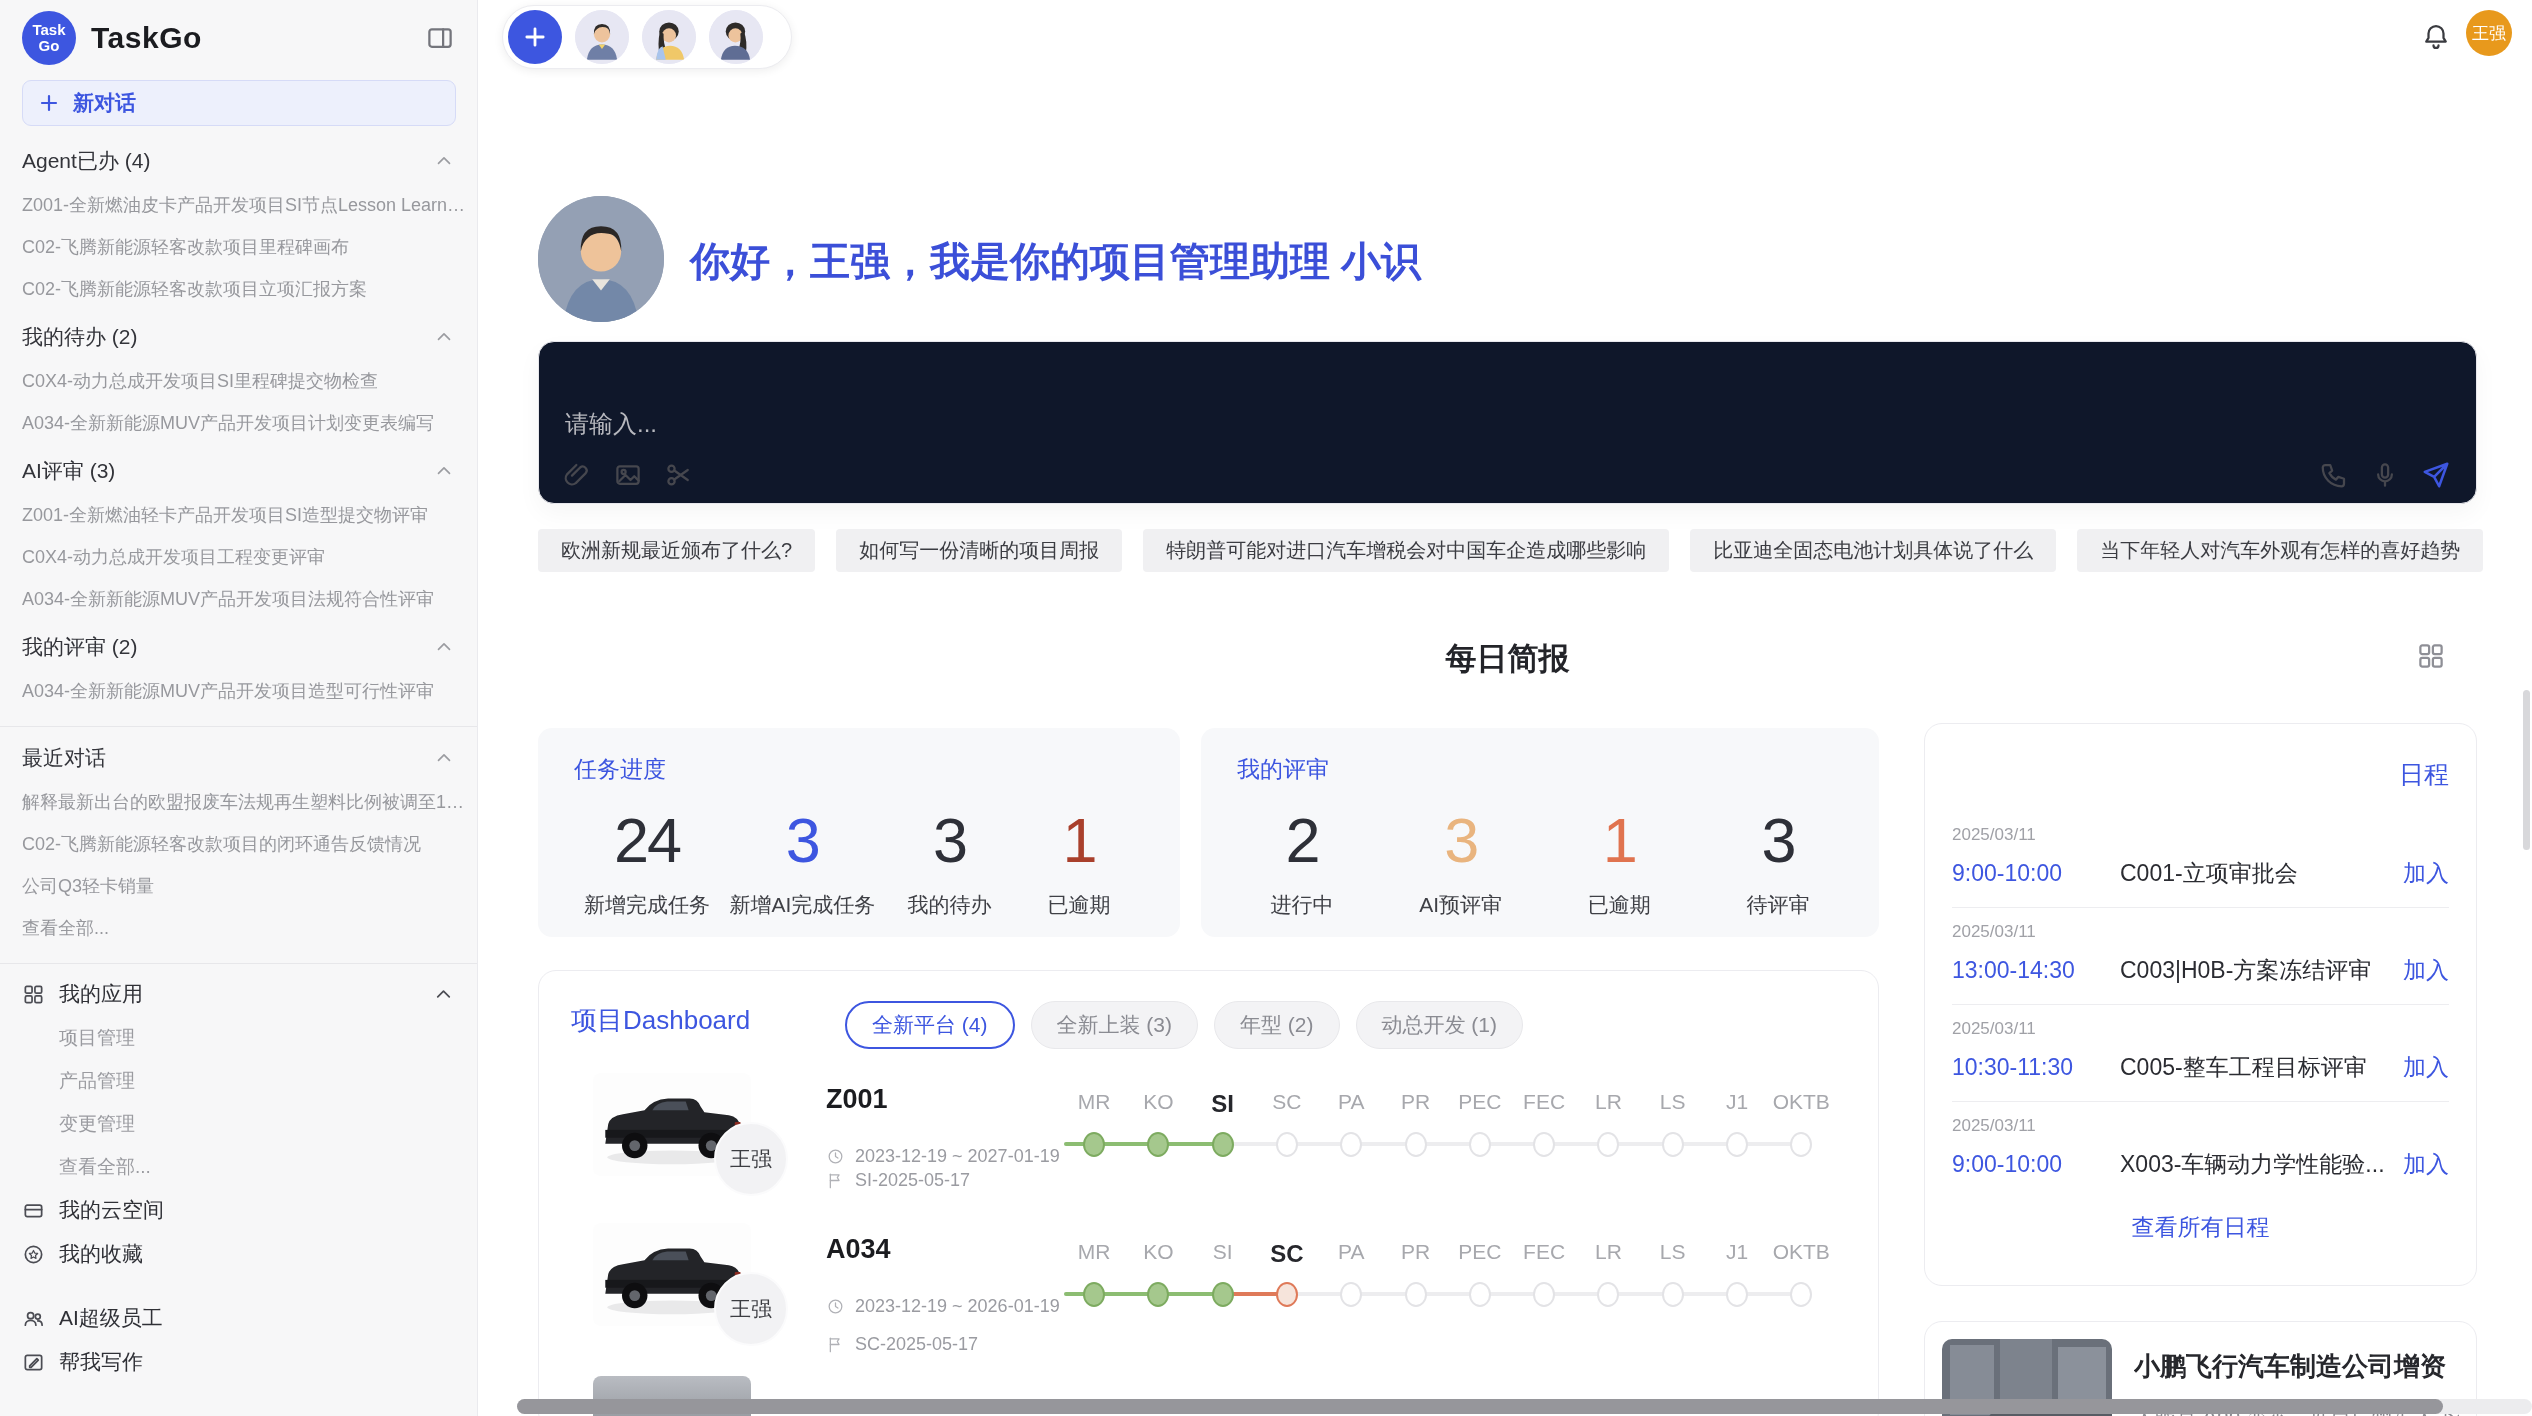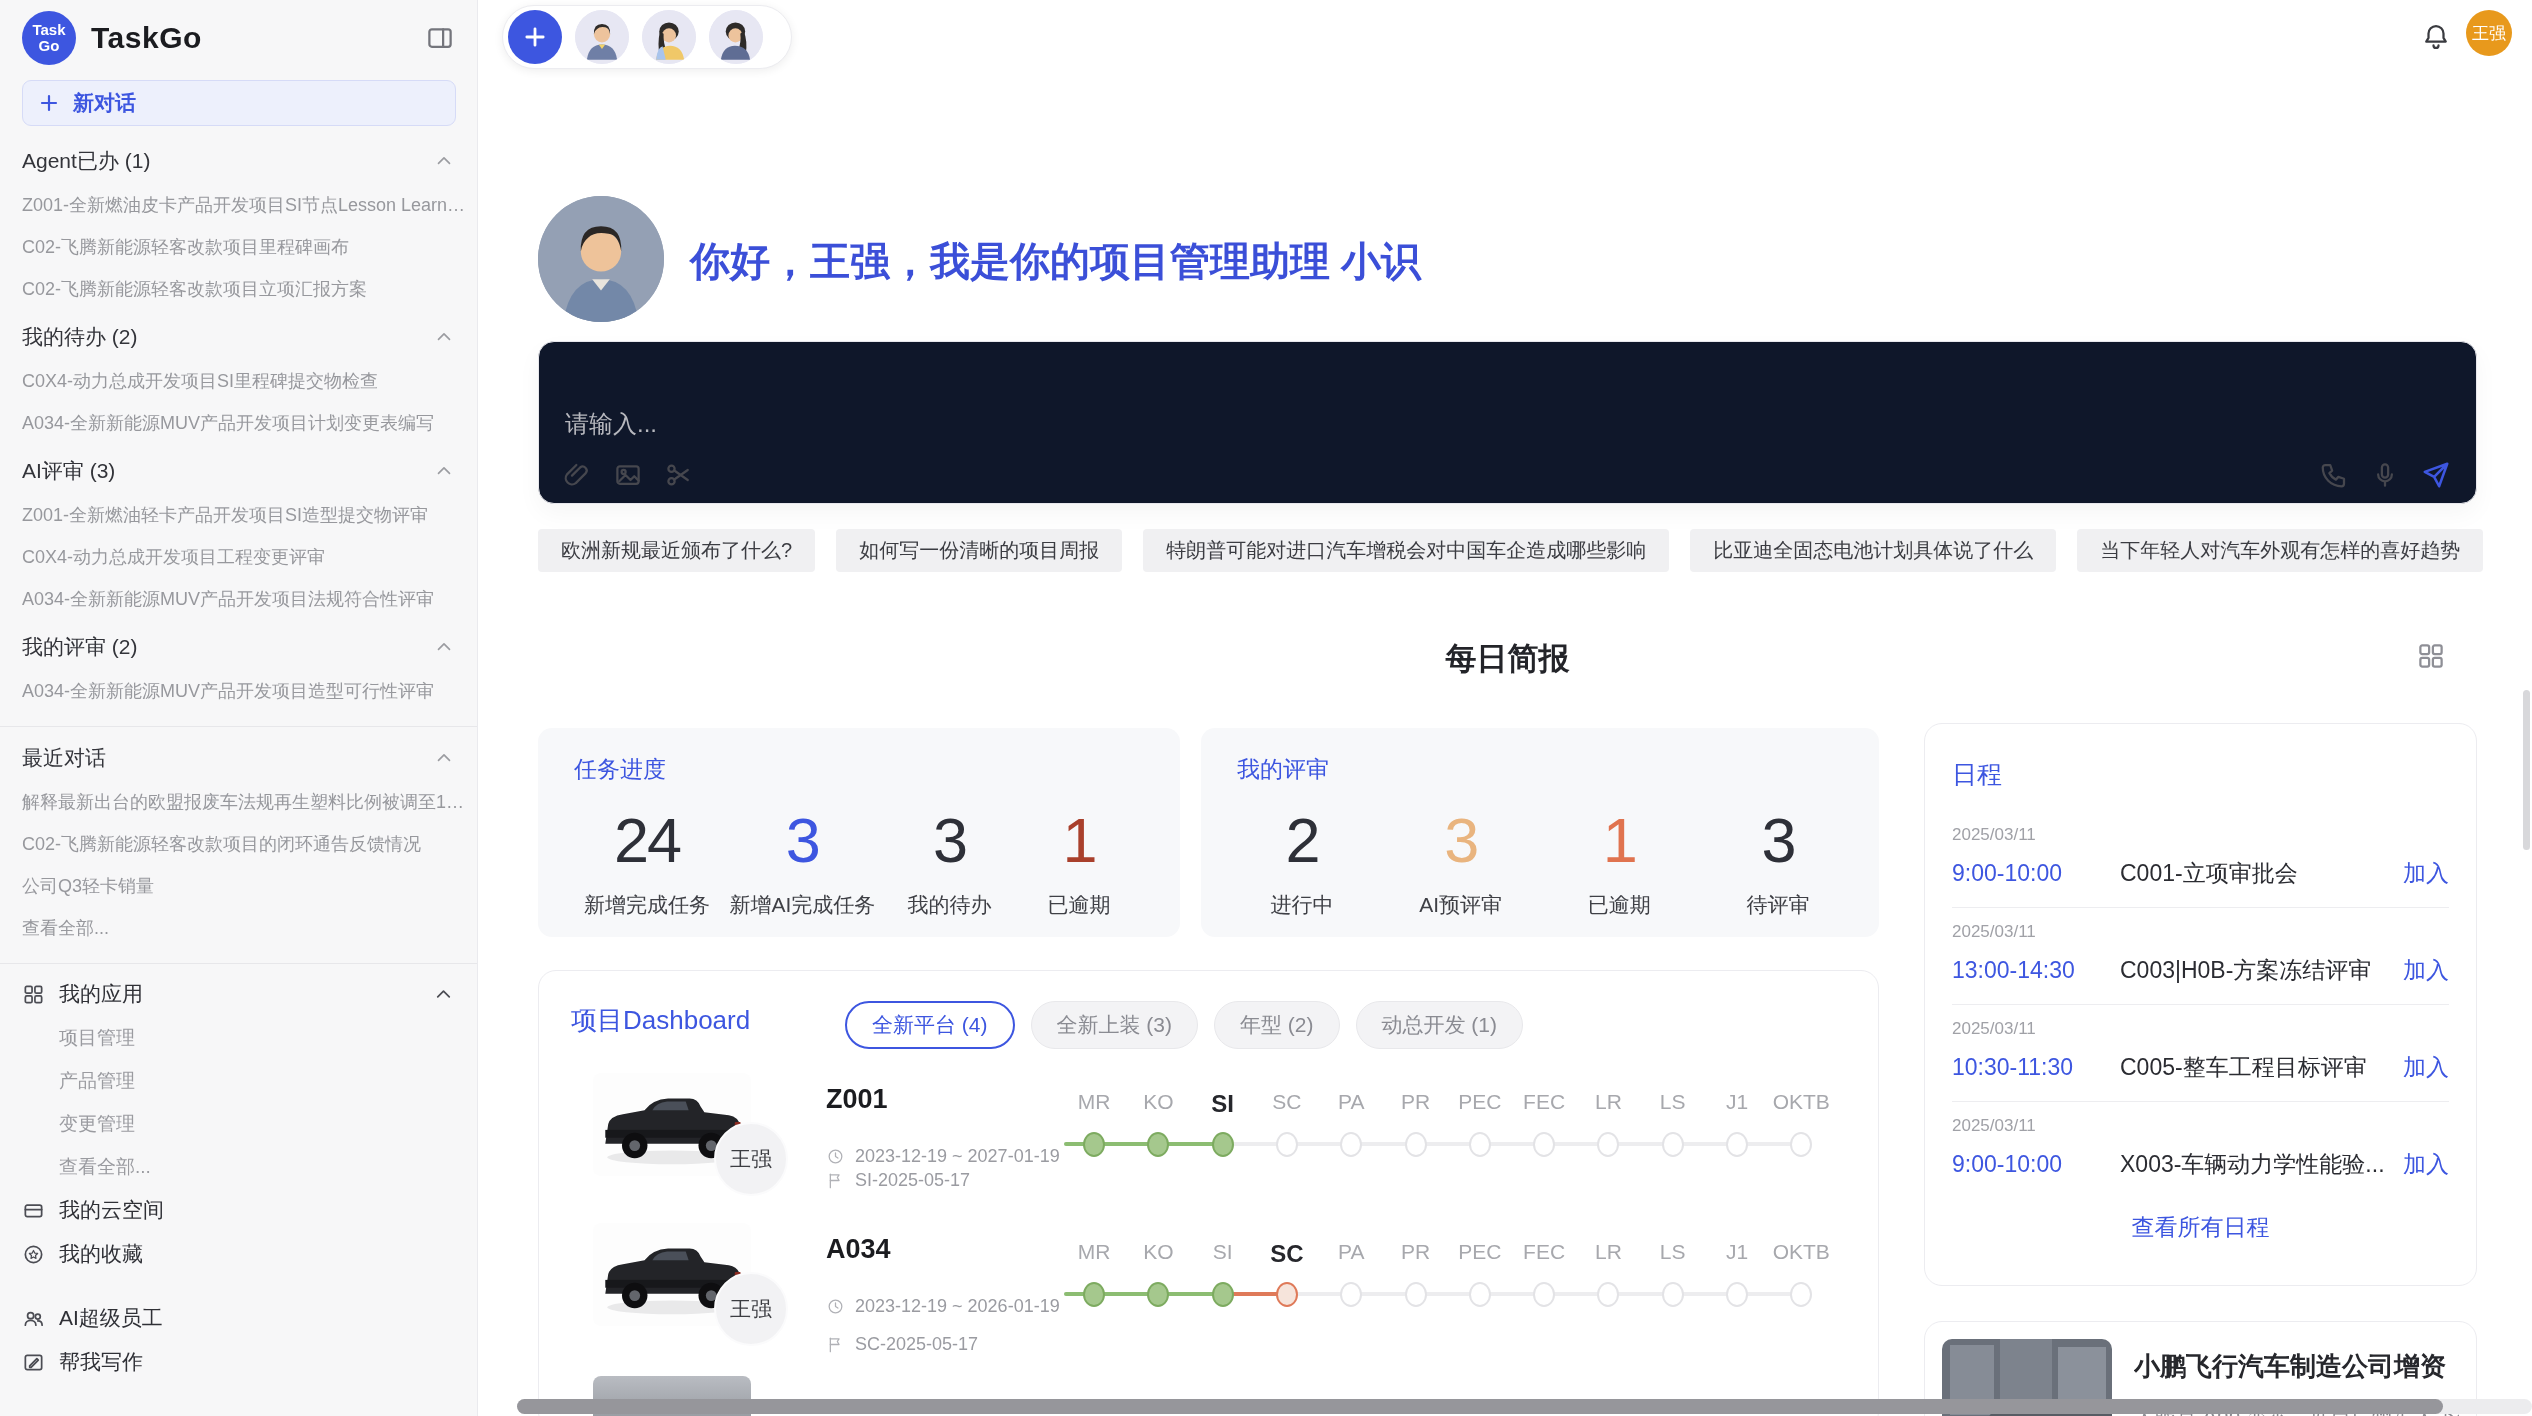--- a/index.html
+++ b/index.html
@@ -100,21 +100,21 @@
   .ms-line{position:absolute;top:76px;height:4px;border-radius:2px}
   .ms-dot{position:absolute;top:66px;width:22px;height:25px;border-radius:50%;background:#fff;
     border:2px solid #e3e3e6}
   .ms-dot.done{background:#a5c88d;border-color:#7dab60}
   .ms-dot.over{background:#f6e4db;border-color:#df7a59}
   .truck-partial{position:absolute;left:54px;top:405px;width:158px;height:55px;
     border-radius:8px 8px 0 0;background:linear-gradient(180deg,#b9bcc2,#8e9298)}
   
   #sched{position:absolute;left:1924px;top:723px;width:553px;height:563px;background:#fff;
     border:1px solid #ececf0;border-radius:18px;padding:0 27px;overflow:hidden}
-  #sched-title{margin-top:34px;text-align:left;font-size:25px;color:var(--accent,#3d56e0)}
+  #sched-title{margin-top:34px;text-align:right;font-size:25px;color:var(--accent,#3d56e0)}
   #sched-list{margin-top:20px}
   .ev{padding:14px 0 18px;border-bottom:1px solid #ededf0}
   .ev:last-child{border-bottom:none}
   .ev-date{font-size:17px;color:#a0a1a7}
   .ev-row{display:flex;align-items:center;margin-top:13px}
   .ev-time{width:168px;font-size:23px;color:var(--accent,#3d56e0);font-weight:500}
   .ev-name{flex:1;font-size:23px;color:#2b2c32;white-space:nowrap;overflow:hidden}
   .ev-join{font-size:23px;color:var(--accent,#3d56e0);cursor:pointer}
   #sched-foot{text-align:center;margin-top:14px;font-size:23px;color:var(--accent,#3d56e0);cursor:pointer}
   
@@ -280,21 +280,21 @@
         </svg>
     </div>
     <button class="new-chat">
       <svg class="icon">
           <use href="#i-plus"></use>
         </svg>
       <span>新对话</span>
     </button>
     <div id="sb-sections">
         <div class="sb-sec-head">
-       <span class="sb-sec-title">Agent已办 (1)</span>
+       <span class="sb-sec-title">Agent已办 (4)</span>
        <svg class="icon chev">
             <use href="#i-chev-up"></use>
           </svg>
      </div>
         <div class="sb-item">Z001-全新燃油皮卡产品开发项目SI节点Lesson Learn报告</div>
         <div class="sb-item">C02-飞腾新能源轻客改款项目里程碑画布</div>
         <div class="sb-item">C02-飞腾新能源轻客改款项目立项汇报方案</div>
         <div class="sb-sec-head">
        <span class="sb-sec-title">我的待办 (2)</span>
        <svg class="icon chev">

